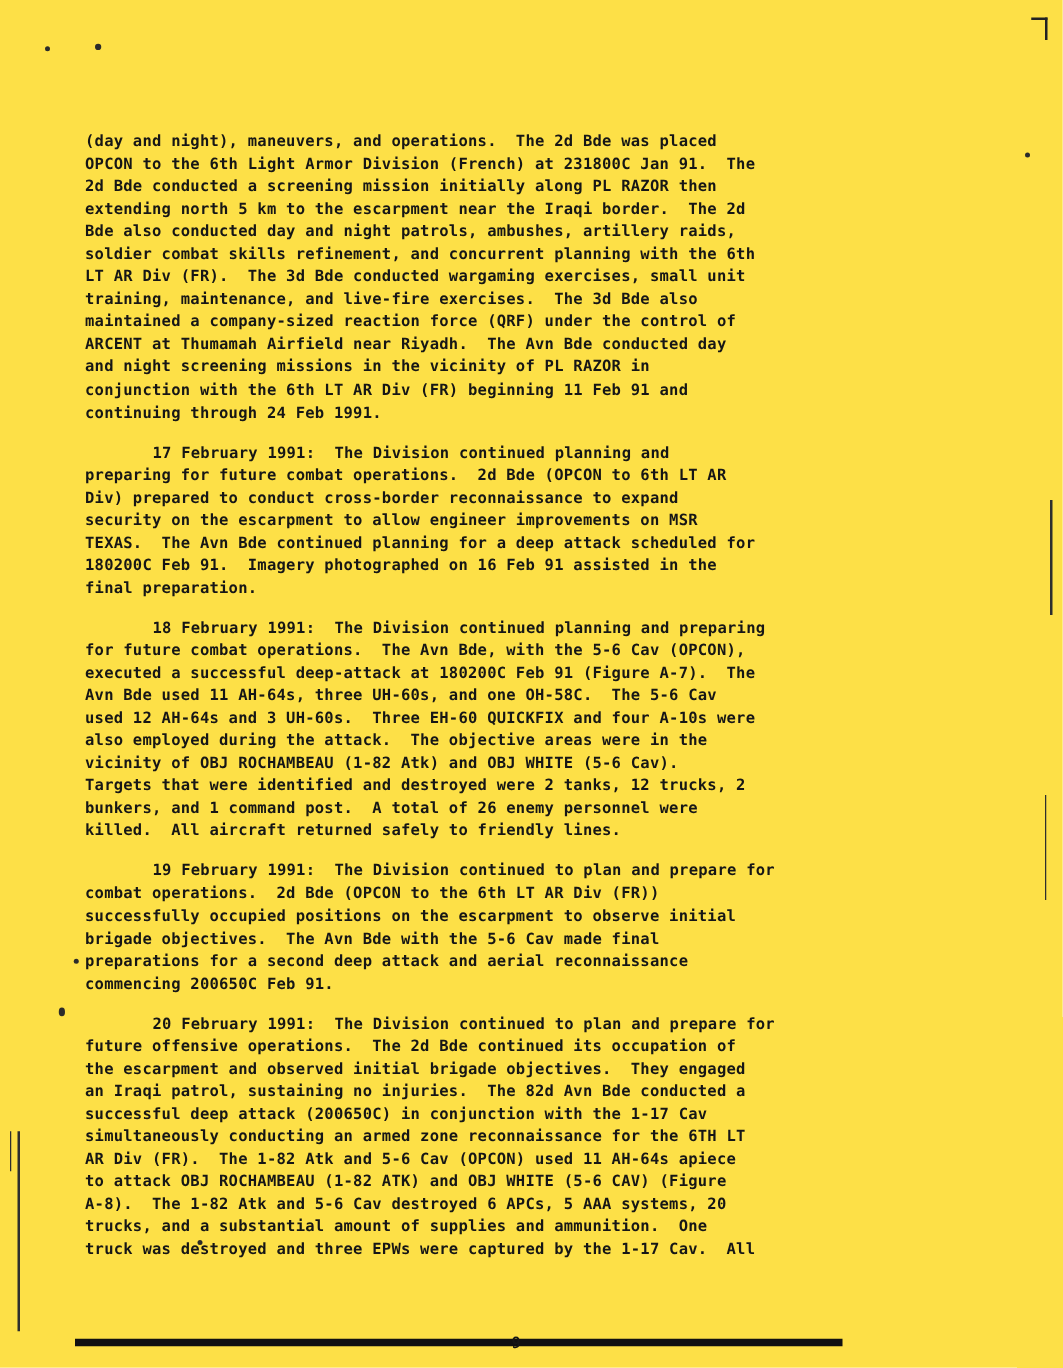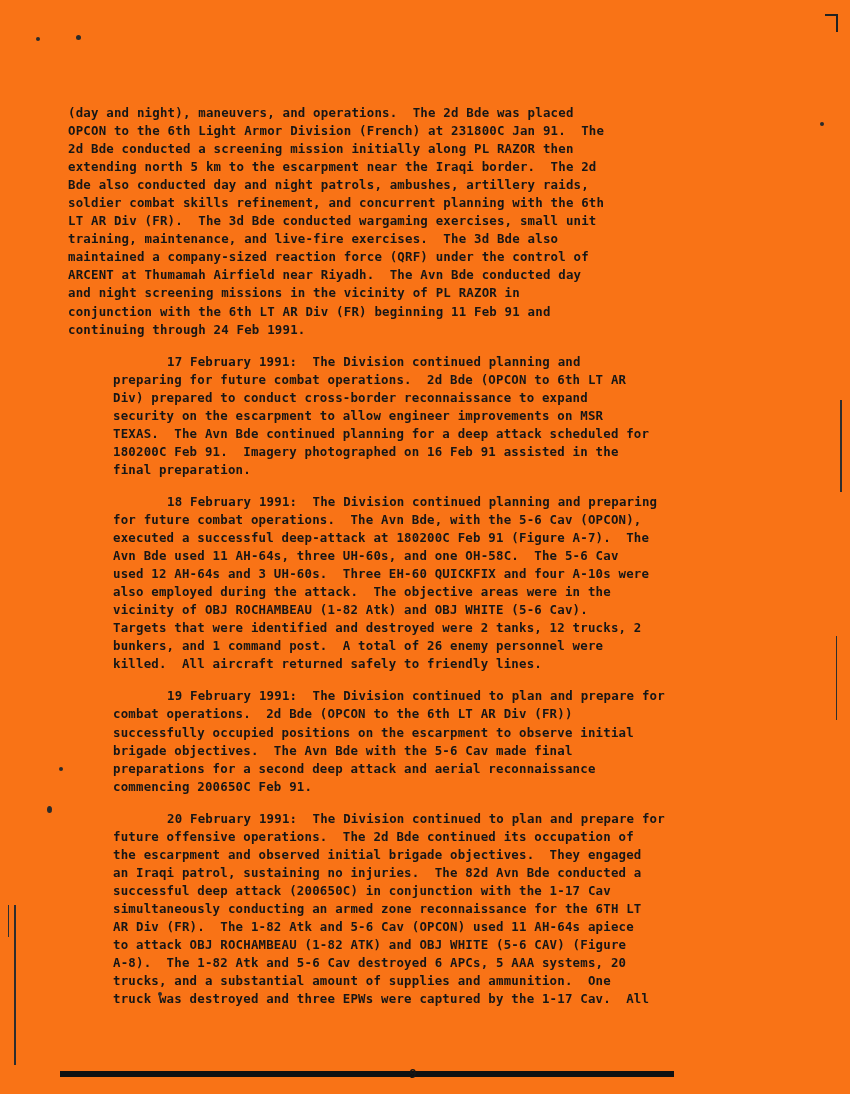--- a/index.html
+++ b/index.html
@@ -12,21 +12,21 @@
     height: 1094px;
     position: relative;
     font-family: "DejaVu Sans Mono", "Liberation Mono", monospace;
     color: #1a1a1a;
     overflow: hidden;
   }
 
   .page {
     position: absolute;
     inset: 0;
-    background: #f97316;
+    background: #fde047;
   }
 
   
   .speck {
     position: absolute;
     background: #2b2b2b;
     border-radius: 50%;
   }
   .corner-mark {
     position: absolute;
@@ -60,21 +60,20 @@
     font-size: 12.4px;
     line-height: 18.05px;
     letter-spacing: 0.2px;
     white-space: pre-wrap;
     font-weight: 700;
     color: #161616;
     text-rendering: optimizeLegibility;
   }
   p.indent {
     text-indent: 54px;
-    margin-left: 45px;
   }
 
   .page-number {
     position: absolute;
     left: 0;
     top: 962px;
     width: 690px;
     text-align: center;
     font-size: 12.4px;
     font-weight: 700;

